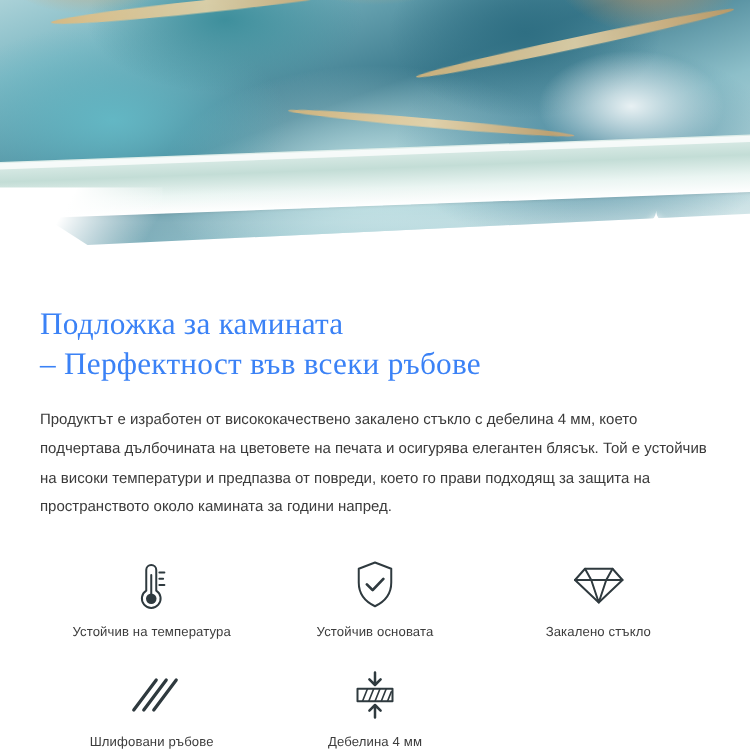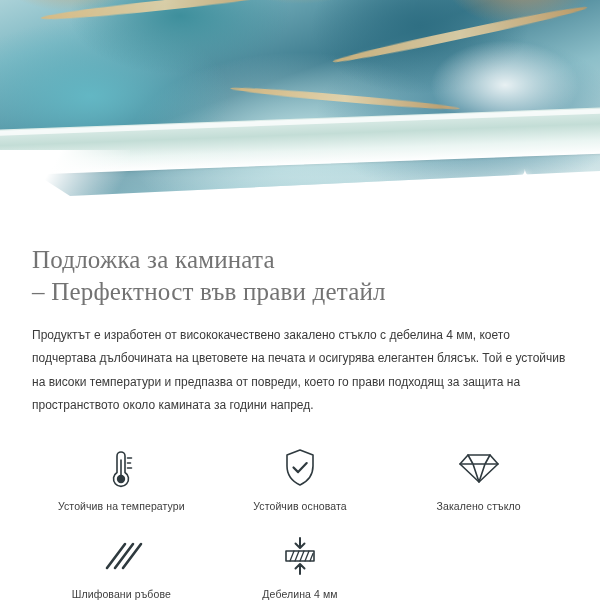--- a/index.html
+++ b/index.html
@@ -74,21 +74,21 @@
   .sparkle.s1 { left: 514px; top: 166px; font-size: 26px; }
   .sparkle.s2 { left: 544px; top: 182px; font-size: 15px; }
 
   
   .content { padding: 0 32px; }
   .headline {
     margin-top: 22px;
     font-family: "Liberation Serif", serif;
     font-size: 25px;
     line-height: 1.28;
-    color: #737373;
+    color: #3b82f6;
     font-weight: 400;
     letter-spacing: .2px;
   }
   .headline .line2 { display: block; }
   .body-copy {
     margin-top: 16px;
     font-size: 12px;
     line-height: 1.95;
     color: #3a3a3a;
     max-width: 536px;
@@ -142,37 +142,37 @@
     <div class="bevel-hi"></div>
     <div class="glass-edge"></div>
     <div class="corner-fade"></div>
     <div class="sparkle s1">✦</div>
     <div class="sparkle s2">✦</div>
   </div>
 
   <div class="content">
     <h1 class="headline">
       <span>Подложка за камината</span>
-      <span class="line2">– Перфектност във прави детайл</span>
+      <span class="line2">– Перфектност във всеки ръбове</span>
     </h1>
 
     <p class="body-copy">Продуктът е изработен от висококачествено закалено стъкло с дебелина 4 мм, което подчертава дълбочината на цветовете на печата и осигурява елегантен блясък. Той е устойчив на високи температури и предпазва от повреди, което го прави подходящ за защита на пространството около камината за години напред.</p>
 
     <div class="features">
 
       <div class="feature">
         <div class="ico">
           <svg width="38" height="44" viewBox="0 0 38 44">
             <path class="stroke" d="M19 6a4 4 0 0 1 4 4v16.5a7.5 7.5 0 1 1-8 0V10a4 4 0 0 1 4-4z"></path>
             <path class="stroke" d="M19 14v16.5"></path>
             <circle class="fill" cx="19" cy="33" r="4.2"></circle>
             <path class="stroke" d="M25.5 12h4M25.5 17h3M25.5 22h4"></path>
           </svg>
         </div>
-        <div class="cap">Устойчив на температури</div>
+        <div class="cap">Устойчив на температура</div>
       </div>
 
 
       <div class="feature">
         <div class="ico">
           <svg width="40" height="44" viewBox="0 0 40 44">
             <path class="stroke" d="M20 4l13 5v11c0 9-5.6 15.5-13 19-7.4-3.5-13-10-13-19V9l13-5z"></path>
             <path class="stroke" d="M13.5 21.5l4.6 4.6 8.6-9" style="stroke-width:2.2"></path>
           </svg>
         </div>

